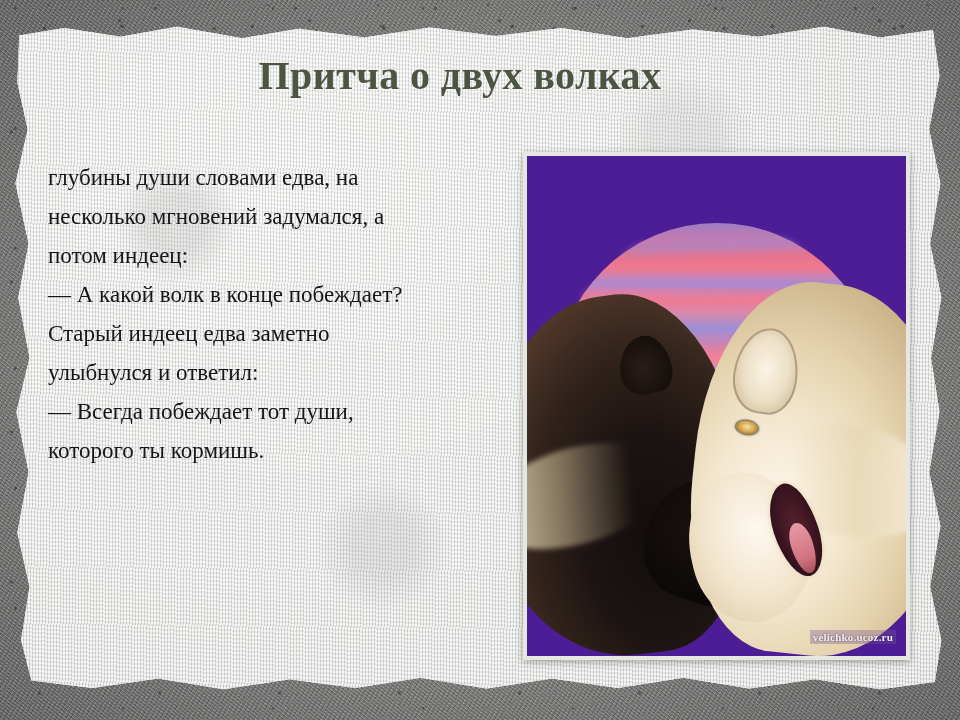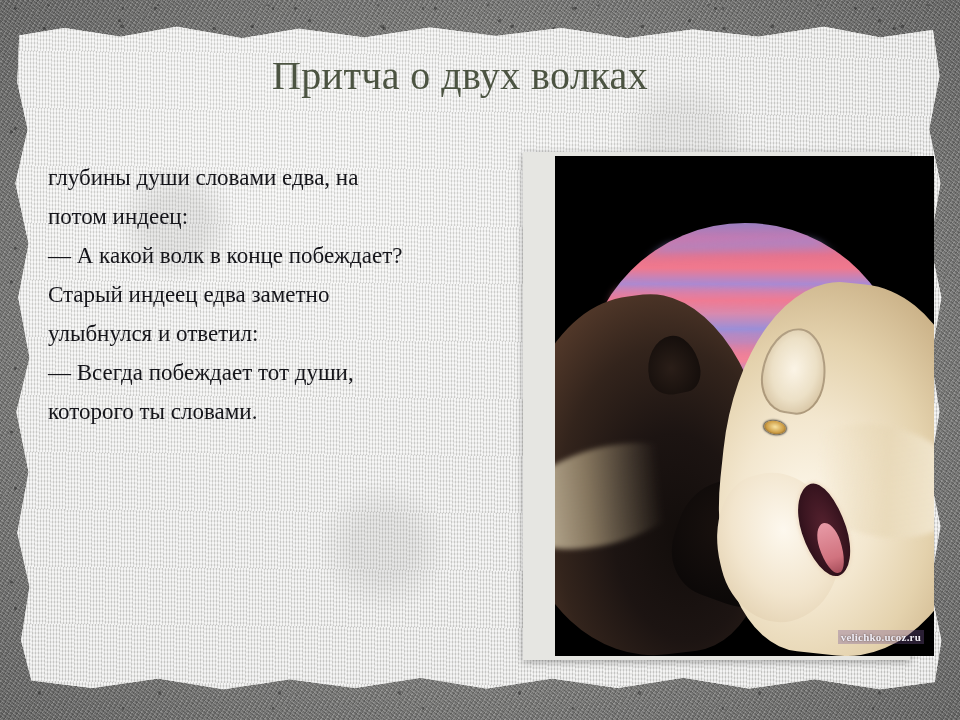--- a/index.html
+++ b/index.html
@@ -79,21 +79,21 @@
     pointer-events:none;
   }
 
   
   #title {
     position:absolute;
     left:0; top:52px;
     width:920px;
     text-align:center;
     font-size:40px;
-    font-weight:400;
+    font-weight:700;
     letter-spacing:.4px;
     color:#4c5442;
     text-shadow:0 1px 0 rgba(255,255,255,.45);
     white-space:nowrap;
   }
 
   
   #body-text {
     position:absolute;
     left:48px; top:158px;
@@ -109,23 +109,22 @@
     position:absolute;
     left:523px; top:152px;
     width:387px; height:508px;
     background:#e6e6e2;
     padding:4px;
     box-shadow:0 2px 7px rgba(0,0,0,.30);
   }
   #photo {
     position:relative;
     width:100%; height:100%;
-    background:#000000;
+    background:#4c1d95;
     overflow:hidden;
-    margin-left:28px;
   }
 
   
   #sun {
     position:absolute;
     left:50%; top:228px;
     transform:translate(-50%,-50%);
     width:322px; height:322px;
     border-radius:50%;
     background:
@@ -301,26 +300,27 @@
 <body>
 
 <div id="slide">
 
   <div id="paper"></div>
 
   <div id="title">Притча о двух волках</div>
 
   <div id="body-text">
     <div class="ln">глубины души словами едва, на</div>
+    <div class="ln">несколько мгновений задумался, а</div>
     <div class="ln">потом индеец:</div>
     <div class="ln">— А какой волк в конце побеждает?</div>
     <div class="ln">Старый индеец едва заметно</div>
     <div class="ln">улыбнулся и ответил:</div>
     <div class="ln">— Всегда побеждает тот души,</div>
-    <div class="ln">которого ты словами.</div>
+    <div class="ln">которого ты кормишь.</div>
   </div>
 
   <div id="photo-frame">
     <div id="photo">
 
       <div id="sun"></div>
 
       <div class="wolf" id="wolf-dark"></div>
       <div class="wolf" id="wolf-dark-ruff"></div>
       <div class="wolf" id="wolf-dark-ear"></div>

